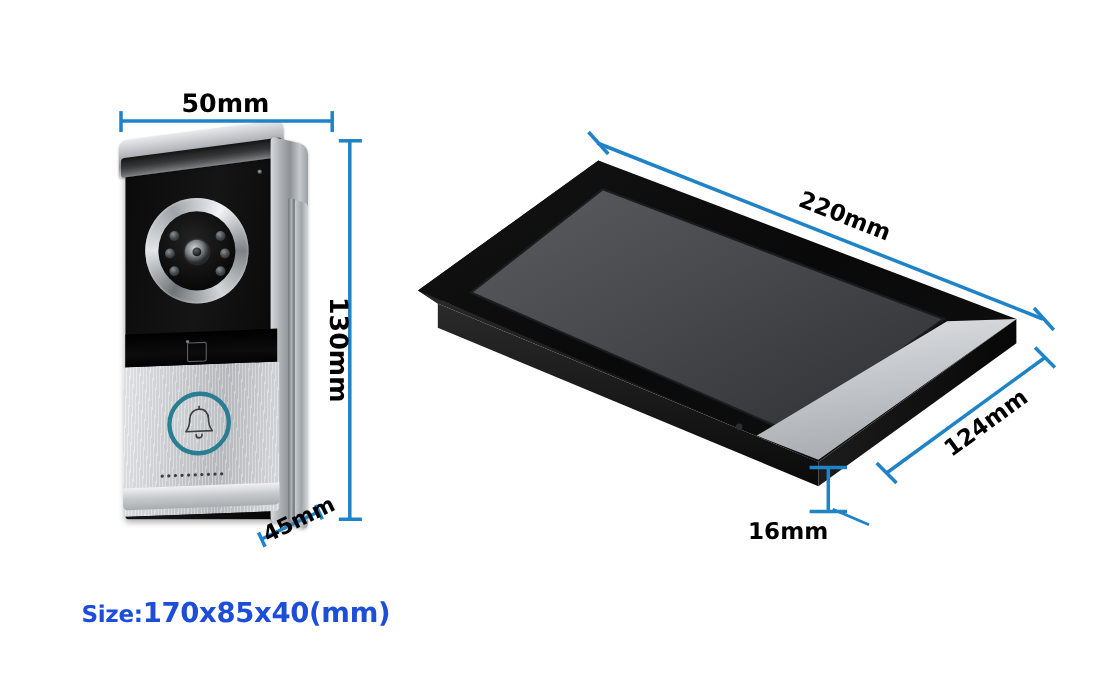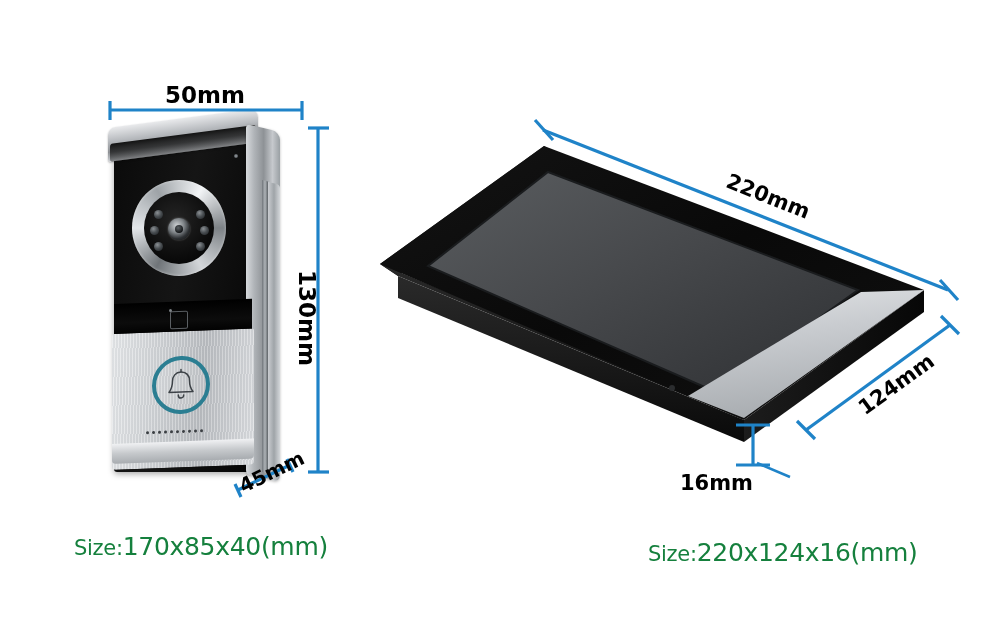--- a/index.html
+++ b/index.html
@@ -28,25 +28,26 @@
     color: #000000;
     font-weight: bold;
     white-space: nowrap;
     font-family: "DejaVu Sans", "Liberation Sans", sans-serif;
     line-height: 1;
   }
 
   
   .caption {
     position: absolute;
-    color: #15803d;
-    font-weight: normal;
+    color: #1d4ed8;
+    font-weight: bold;
     white-space: nowrap;
     line-height: 1;
     font-family: "DejaVu Sans", "Liberation Sans", sans-serif;
+    margin-top: 10px;
   }
   .caption .size-word { font-size: 21px; letter-spacing: -0.3px; }
   .caption .size-nums { font-size: 25px; letter-spacing: -0.3px; }
 
   
   .door-station {
     position: absolute;
     left: 96px;
     top: 118px;
     width: 200px;
@@ -438,17 +439,14 @@
   <div class="dim-label" style="left:731px; top:171px; font-size:21px; transform: rotate(21.5deg); transform-origin: left top;">220mm</div>
 
   <div class="dim-label" style="left:855px; top:402px; font-size:21px; transform: rotate(-36deg); transform-origin: left top;">124mm</div>
 
   <div class="dim-label" style="left:680px; top:473px; font-size:21px;">16mm</div>
 
   <div class="caption" style="left:74px; top:534px;">
     <span class="size-word">Size:</span><span class="size-nums">170x85x40(mm)</span>
   </div>
 
-  <div class="caption" style="left:648px; top:540px;">
-    <span class="size-word">Size:</span><span class="size-nums">220x124x16(mm)</span>
-  </div>
 
 </div>
 
 </body></html>

